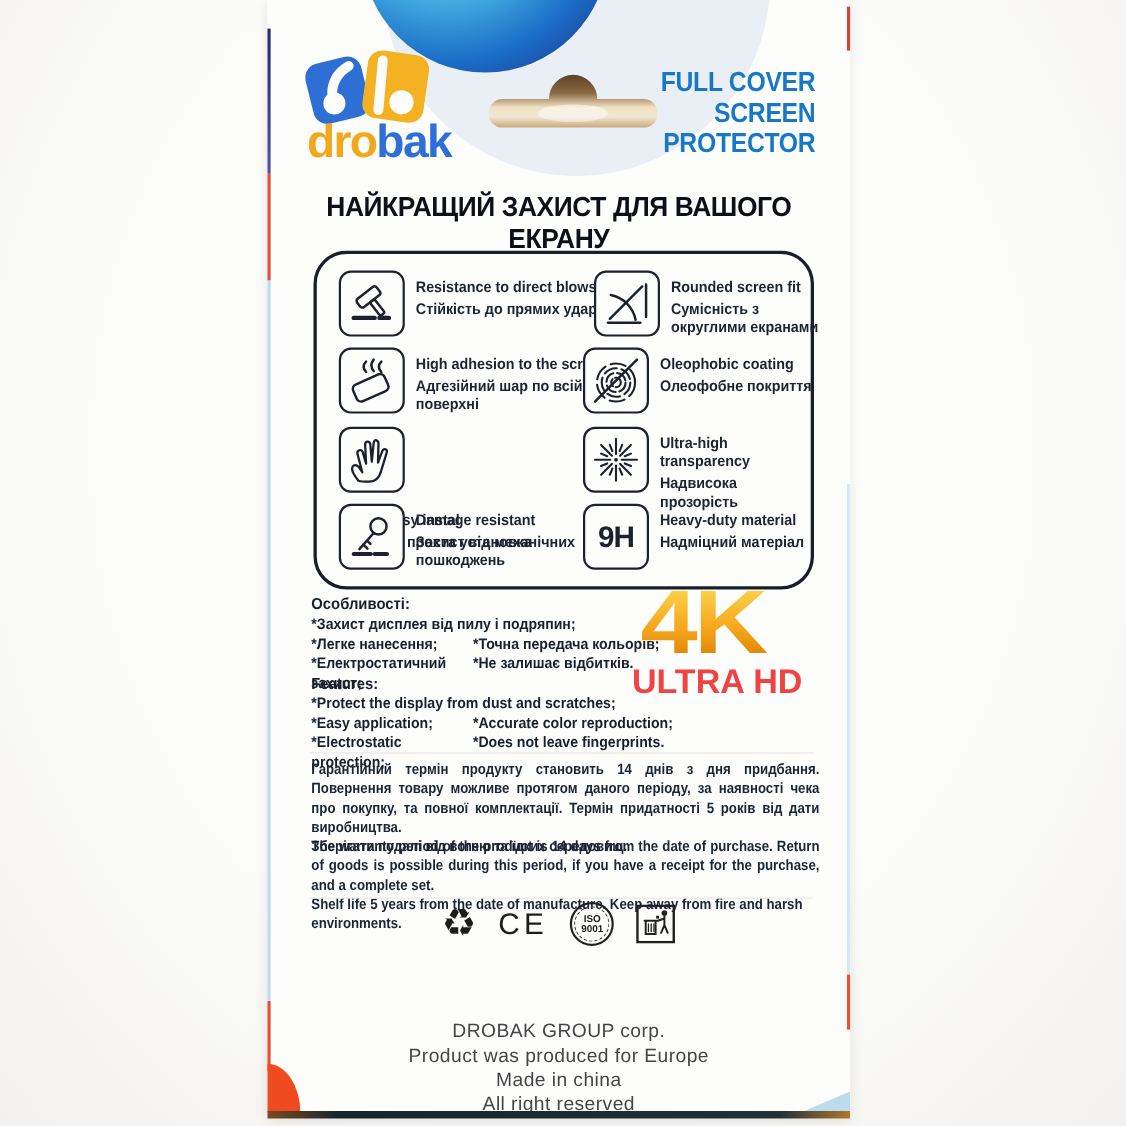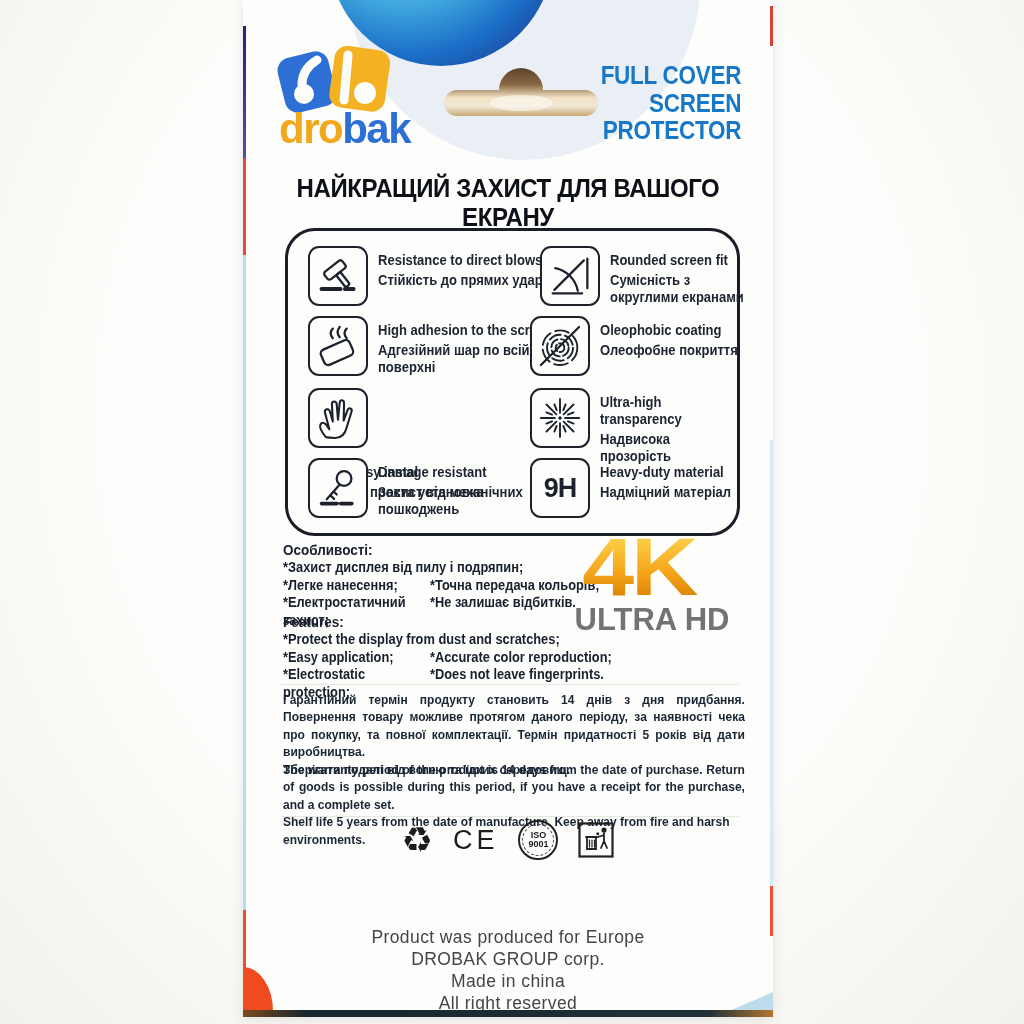--- a/index.html
+++ b/index.html
@@ -50,21 +50,21 @@
   .spec-title { font-size:14.5px; font-weight:bold; line-height:18px; }
   .spec-line, .spec-grid div { font-size:13.8px; font-weight:bold; line-height:17.5px; }
   .spec-grid { display:grid; grid-template-columns:158px auto; }
 
   
   .badge4k { position:absolute; right:26px; top:532px; width:190px; text-align:center; }
   .fourk { font-size:82px; font-weight:bold; line-height:70px; letter-spacing:-3px;
     background:linear-gradient(180deg,#fcd24b 5%,#f6a71c 55%,#dd8307 95%);
     -webkit-background-clip:text; background-clip:text; color:transparent;
     transform:scaleX(1.14); transform-origin:100% 50%; }
-  .ultrahd { font-size:31px; font-weight:bold; color:#737373; line-height:33px; margin-top:1px; }
+  .ultrahd { font-size:31px; font-weight:bold; color:#ef4444; line-height:33px; margin-top:1px; }
 
   .hairline { position:absolute; left:38px; width:458px; height:1px; background:#e7e6e1; }
 
   
   .warranty { position:absolute; left:40px; width:522px; transform:scaleX(.885);
     transform-origin:0 0; font-size:13.6px; font-weight:bold; color:#1a2634; line-height:17.4px; }
   .warranty .just { text-align:justify; }
 
   
   .certs { position:absolute; left:0; top:820px; width:100%; display:flex;
@@ -300,22 +300,22 @@
       <rect x="1.5" y="1.5" width="33" height="33" stroke-width="2.2"></rect>
       <path d="M9 15 h9 v12 h-9 z M8 15 h11"></path>
       <path d="M11.5 18 v7 M14 18 v7 M16.5 18 v7" stroke-width="1.2"></path>
       <circle cx="26" cy="8" r="2.6" fill="#222" stroke="none"></circle>
       <path d="M26 11 v8 M26 19 l-3 7 M26 19 l3 7 M26 13 l-6 2"></path>
       <rect x="18.5" y="10.5" width="2.6" height="2.6" fill="#222" stroke="none"></rect>
     </svg>
   </div>
 
   <div class="footer">
+    <div>DROBAK GROUP corp.</div>
     <div>Product was produced for Europe</div>
-    <div>DROBAK GROUP corp.</div>
     <div>Made in china</div>
     <div>All right reserved</div>
   </div>
 
   <div class="stripe" style="left:0; top:26px; height:132px; background:linear-gradient(#23237a,#5150a8);"></div>
   <div class="stripe" style="left:0; top:158px; height:97px; background:#e64a38;"></div>
   <div class="stripe" style="left:0; top:255px; height:655px; background:#b9dbee;"></div>
   <div class="stripe" style="left:0; top:910px; height:64px; background:#ec4c33;"></div>
   <div class="stripe" style="right:0; top:6px; height:40px; background:#d84138;"></div>
   <div class="stripe" style="right:0; top:440px; height:446px; background:#d6e9f5;"></div>

